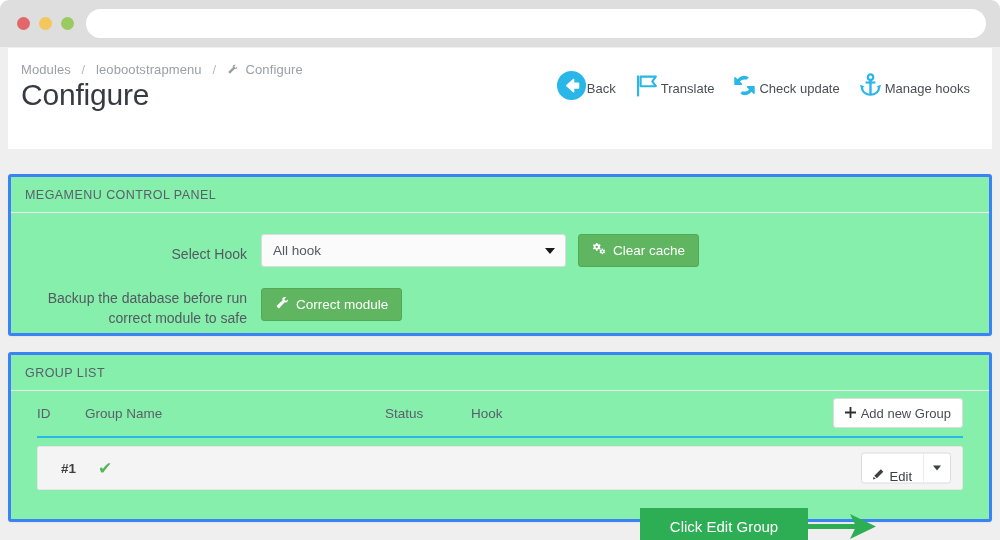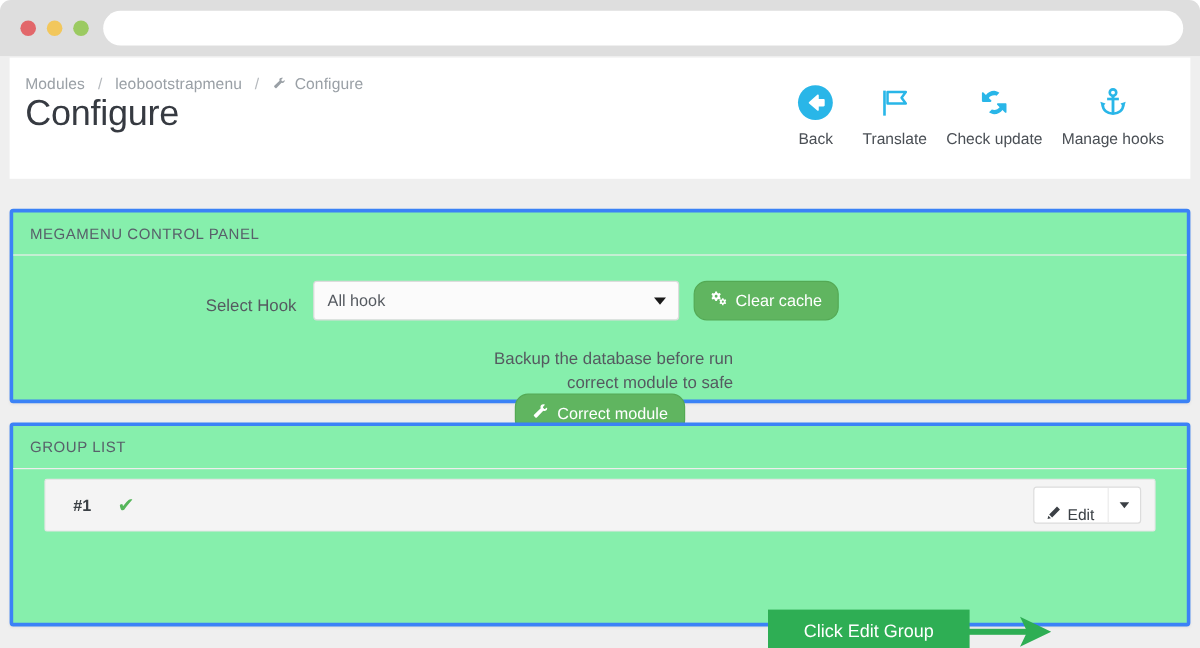--- a/index.html
+++ b/index.html
@@ -65,21 +65,21 @@
     position: absolute; left: 13px; top: 68px;
     font-size: 14px; color: #555a60;
   }
 
   
   .toolbar {
     position: absolute; right: 14px; top: 20px;
     display: flex; align-items: flex-start; gap: 0px;
   }
   .tb-item {
-    display: flex; flex-direction: column; align-items: center;
+    display: flex; flex-direction: row; align-items: center;
     min-width: 62px; padding: 0 8px; cursor: pointer;
     text-decoration: none;
   }
   .tb-icon { height: 34px; display: flex; align-items: center; justify-content: center; }
   .tb-label {
     margin-top: 6px; font-size: 13px; color: #4a4f55; white-space: nowrap;
   }
 
   
   .panel {
@@ -98,21 +98,21 @@
   }
   .panel-body { padding: 0; }
 
   
   #control-panel { left: 8px; top: 127px; width: 984px; height: 162px; }
   .form-row {
     display: flex; align-items: center;
     padding: 0 0 0 0;
   }
   .form-row.r1 { margin-top: 21px; }
-  .form-row.r2 { margin-top: 14px; flex-direction: column; }
+  .form-row.r2 { margin-top: 14px; }
   .form-label {
     width: 250px; text-align: right; padding-right: 14px;
     font-size: 14px; color: #555a60; line-height: 20px;
     padding-top: 7px;
   }
   .select-box {
     position: relative;
     width: 305px; height: 33px;
     background: #fbfbfb;
     border: 1px solid #dcdcdc; border-radius: 3px;
@@ -124,21 +124,21 @@
     position: absolute; right: 10px; top: 50%;
     transform: translateY(-50%);
     width: 0; height: 0;
     border-left: 5px solid transparent;
     border-right: 5px solid transparent;
     border-top: 6px solid #1a1a1a;
   }
   .btn-green {
     display: inline-flex; align-items: center; gap: 7px;
     height: 33px; padding: 0 13px;
-    background: #60b560; border: 1px solid #54a954; border-radius: 11px;
+    background: #60b560; border: 1px solid #54a954; border-radius: 3px;
     color: #ffffff; font-size: 13.5px; cursor: pointer;
     white-space: nowrap;
   }
   .ml12 { margin-left: 12px; }
 
   
   #group-list { left: 8px; top: 305px; width: 984px; height: 170px; }
 
   .gl-table { position: relative; padding: 0 26px; }
   .gl-head {
@@ -333,20 +333,34 @@
         </div>
 
       </div>
     </div>
 
     <div class="panel" id="group-list">
       <div class="panel-head">GROUP LIST</div>
       <div class="panel-body">
         <div class="gl-table">
 
+          <div class="gl-head">
+            <div class="th col-id">ID</div>
+            <div class="th col-name">Group Name</div>
+            <div class="th col-status">Status</div>
+            <div class="th col-hook">Hook</div>
+            <button class="btn-add">
+              <span>
+                <svg width="11" height="11" viewBox="0 0 12 12">
+                  <path fill="#2b2f34" d="M5 0h2v5h5v2H7v5H5V7H0V5h5z"></path>
+                </svg>
+              </span>
+              <span>Add new Group</span>
+            </button>
+          </div>
 
           <div class="gl-row">
             <div class="td id">#1</div>
             <div class="td status">
               <span class="check">✔</span>
             </div>
             <div class="td hook"></div>
 
             <div class="btn-edit">
               <span class="main">

